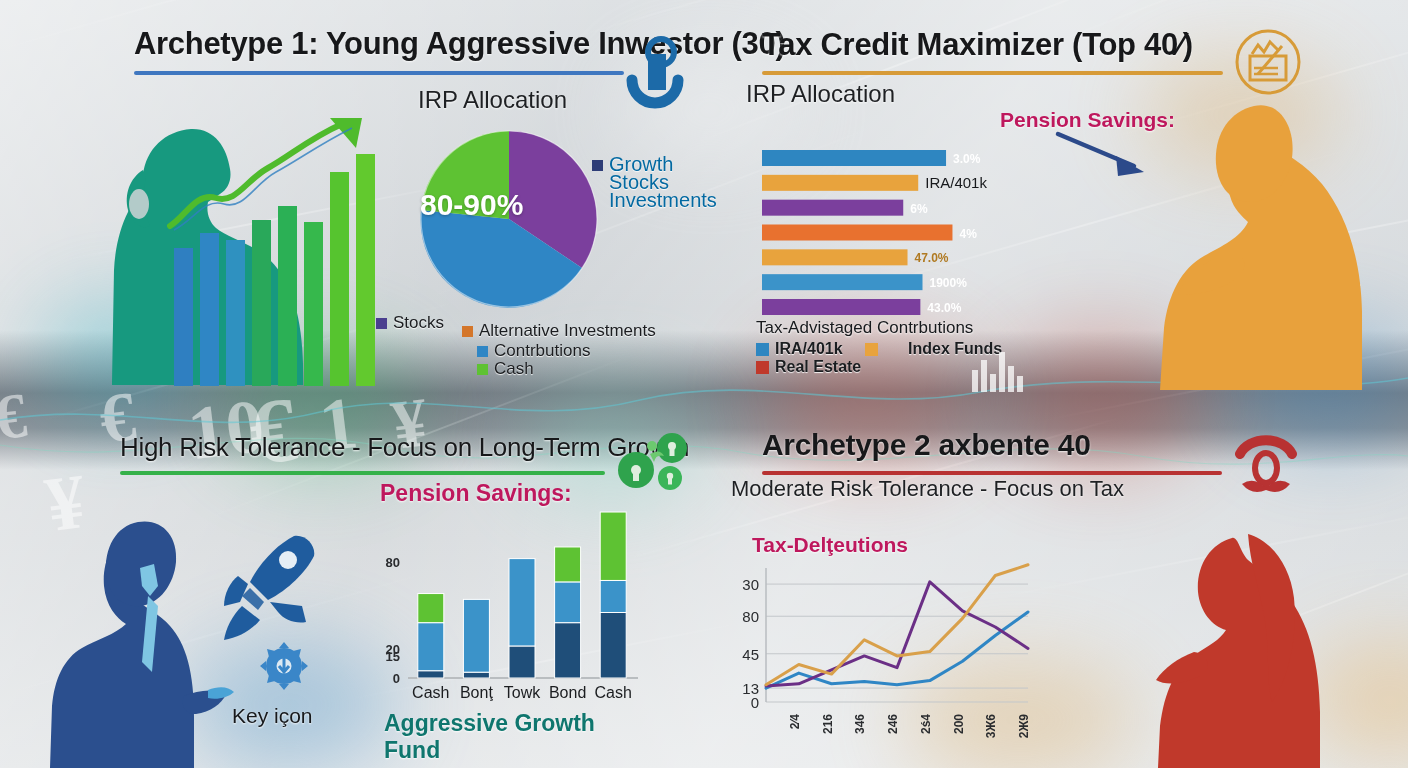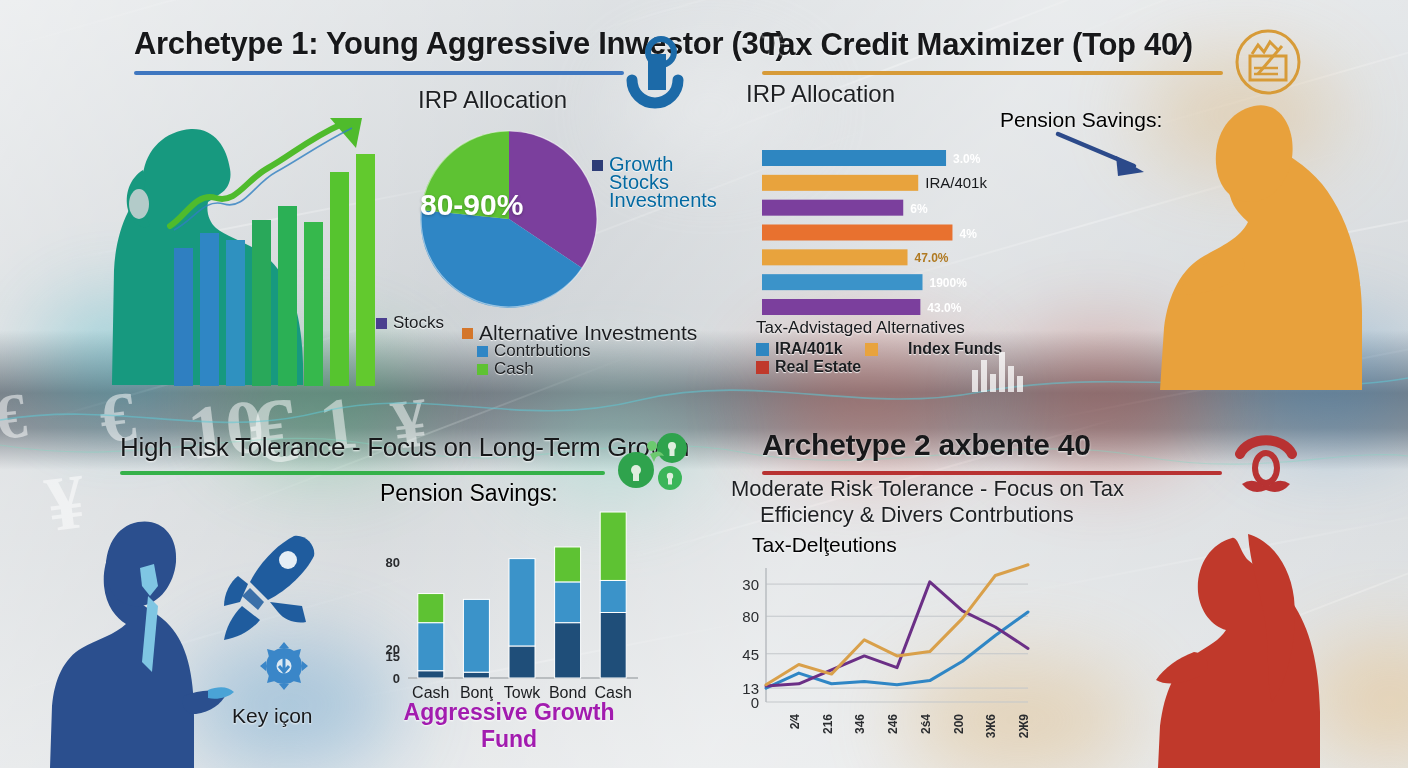--- a/index.html
+++ b/index.html
@@ -39,21 +39,21 @@
   .panel-title {
     font-weight:700; color:#17181a; letter-spacing:-0.3px;
     white-space:nowrap; text-shadow:0 1px 2px rgba(255,255,255,0.8);
   }
   .rule { height:4px; border-radius:2px; margin-top:5px; }
   .sub-head {
     font-size:24px; color:#1e2023; font-weight:400;
     text-shadow:0 1px 2px rgba(255,255,255,0.85);
   }
   .small-head {
-    font-size:20px; color:#000000; font-weight:400;
+    font-size:20px; color:#be185d; font-weight:700;
     text-shadow:0 1px 2px rgba(255,255,255,0.85);
   }
   .legend-row { display:flex; align-items:center; gap:6px; white-space:nowrap; }
   .sw { width:11px; height:11px; flex:0 0 auto; }
   .legend-txt { font-size:15px; color:#1b1d20; text-shadow:0 1px 1px rgba(255,255,255,0.9); }
   svg { display:block; overflow:visible; }
 </style>
 </head>
 <body>
 
@@ -160,21 +160,21 @@
     <span class="sw" style="background:#2e3d77;margin-top:5px;"></span>
     <span style="font-size:20px;line-height:18px;color:#0369a1;width:78px;text-shadow:0 1px 1px rgba(255,255,255,0.9);">Growth Stocks Investments</span>
   </div>
 
   <div class="legend-row" style="position:absolute;left:376px;top:313px;align-items:center;">
     <span class="sw" style="background:#4a3f8f;"></span>
     <span class="legend-txt" style="font-size:17px;">Stocks</span>
   </div>
   <div class="legend-row" style="position:absolute;left:462px;top:321px;">
     <span class="sw" style="background:#d4762a;"></span>
-    <span class="legend-txt" style="font-size:21px;">Alternative Investments</span>
+    <span class="legend-txt" style="font-size:17px;">Alternative Investments</span>
   </div>
   <div class="legend-row" style="position:absolute;left:477px;top:341px;">
     <span class="sw" style="background:#2f86c5;"></span>
     <span class="legend-txt" style="font-size:17px;">Contrbutions</span>
   </div>
   <div class="legend-row" style="position:absolute;left:477px;top:359px;">
     <span class="sw" style="background:#5ec233;"></span>
     <span class="legend-txt" style="font-size:17px;">Cash</span>
   </div>
 </div>
@@ -214,21 +214,21 @@
         <text x="197.46" y="87.5" font-size="12" font-weight="700" fill="#ffffff" font-family="Liberation Sans, sans-serif">4%</text>
         <rect x="0" y="99.33333333333334" width="145.52" height="16" fill="#e8a33d"></rect>
         <text x="152.52" y="112.33333333333334" font-size="12" font-weight="700" fill="#b07a22" font-family="Liberation Sans, sans-serif">47.0%</text>
         <rect x="0" y="124.16666666666669" width="160.5" height="16" fill="#3b93c9"></rect>
         <text x="167.5" y="137.16666666666669" font-size="12" font-weight="700" fill="#ffffff" font-family="Liberation Sans, sans-serif">1900%</text>
         <rect x="0" y="149" width="158.36" height="16" fill="#7b3f9d"></rect>
         <text x="165.36" y="162" font-size="12" font-weight="700" fill="#ffffff" font-family="Liberation Sans, sans-serif">43.0%</text>
       </svg>
     </div>
 
-  <div style="position:absolute;left:52px;top:318px;font-size:17px;color:#17191c;text-shadow:0 1px 2px rgba(255,255,255,0.9);">Tax-Advistaged Alternatives</div>
+  <div style="position:absolute;left:52px;top:318px;font-size:17px;color:#17191c;text-shadow:0 1px 2px rgba(255,255,255,0.9);">Tax-Advistaged Contrbutions</div>
 
   <div class="legend-row" style="position:absolute;left:52px;top:340px;">
     <span class="sw" style="background:#2e86c1;width:13px;height:13px;"></span>
     <span class="legend-txt" style="font-size:16px;font-weight:700;">IRA/401k</span>
   </div>
   <div class="legend-row" style="position:absolute;left:161px;top:340px;">
     <span class="sw" style="background:#e8a33d;width:13px;height:13px;"></span>
     <span class="legend-txt" style="font-size:16px;font-weight:700;margin-left:24px;">Index Funds</span>
   </div>
   <div class="legend-row" style="position:absolute;left:52px;top:358px;">
@@ -333,37 +333,36 @@
         <rect x="182.60000000000002" y="91.904" width="26" height="40.768" fill="#3b93c9" stroke="#ffffff" stroke-width="1"></rect>
         <rect x="182.60000000000002" y="56.96000000000001" width="26" height="34.94399999999999" fill="#5ec233" stroke="#ffffff" stroke-width="1"></rect>
         <text x="195.60000000000002" y="208" text-anchor="middle" font-size="16" fill="#1b1d20" font-family="Liberation Sans, sans-serif">Bond</text>
         <rect x="228.20000000000002" y="122.48" width="26" height="65.52" fill="#1f4e79" stroke="#ffffff" stroke-width="1"></rect>
         <rect x="228.20000000000002" y="90.448" width="26" height="32.03200000000001" fill="#3b93c9" stroke="#ffffff" stroke-width="1"></rect>
         <rect x="228.20000000000002" y="22.01599999999999" width="26" height="68.432" fill="#5ec233" stroke="#ffffff" stroke-width="1"></rect>
         <text x="241.20000000000002" y="208" text-anchor="middle" font-size="16" fill="#1b1d20" font-family="Liberation Sans, sans-serif">Cash</text>
       </svg>
     </div>
 
-  <div style="position:absolute;left:384px;top:295px;width:250px;text-align:center;font-size:23px;font-weight:700;color:#a21caf;text-shadow:0 1px 2px rgba(255,255,255,0.9);">Aggressive Growth Fund</div>
+  <div style="position:absolute;left:384px;top:306px;width:250px;font-size:23px;font-weight:700;color:#0f766e;text-shadow:0 1px 2px rgba(255,255,255,0.9);">Aggressive Growth Fund</div>
 </div>
 
 <div class="panel" style="left:704px;top:404px;width:704px;height:364px;">
 
   <div class="panel-title" style="position:absolute;left:58px;top:24px;font-size:30px;">Archetype 2 axbente 40</div>
   <div class="rule" style="position:absolute;left:58px;top:62px;width:460px;height:4px;background:#b83232;"></div>
 
   <svg style="position:absolute;left:524px;top:22px;" width="76" height="68">
     <path d="M12,28 A28,22 0 0 1 64,28" fill="none" stroke="#b83232" stroke-width="10" stroke-linecap="round"></path>
     <ellipse cx="38" cy="42" rx="11" ry="15" fill="none" stroke="#b83232" stroke-width="6"></ellipse>
     <path d="M38,54 L38,62" stroke="#b83232" stroke-width="6"></path>
     <path d="M14,58 q12,-8 24,4 q12,-12 24,-4 q-10,12 -24,6 q-14,6 -24,-6 Z" fill="#b83232"></path>
   </svg>
 
   <div class="sub-head" style="position:absolute;left:27px;top:72px;font-size:22px;">Moderate Risk Tolerance - Focus on Tax</div>
-  <div class="sub-head" style="position:absolute;left:56px;top:98px;font-size:22px;">Efficiency &amp; Divers Contrbutions</div>
 
   <div class="small-head" style="position:absolute;left:48px;top:129px;font-size:21px;">Tax-Delţeutions</div>
 
   <div id="lines" style="position:absolute;left:18px;top:156px;width:320px;height:200px;">
       <svg width="320" height="200">
         <line x1="44" y1="142" x2="306" y2="142" stroke="#c3c7ca" stroke-width="1"></line>
         <text x="37" y="148" text-anchor="end" font-size="15" fill="#2a2c2f" font-family="Liberation Sans, sans-serif">0</text>
         <line x1="44" y1="128.064" x2="306" y2="128.064" stroke="#c3c7ca" stroke-width="1"></line>
         <text x="37" y="134.064" text-anchor="end" font-size="15" fill="#2a2c2f" font-family="Liberation Sans, sans-serif">13</text>
         <line x1="44" y1="93.75999999999999" x2="306" y2="93.75999999999999" stroke="#c3c7ca" stroke-width="1"></line>

